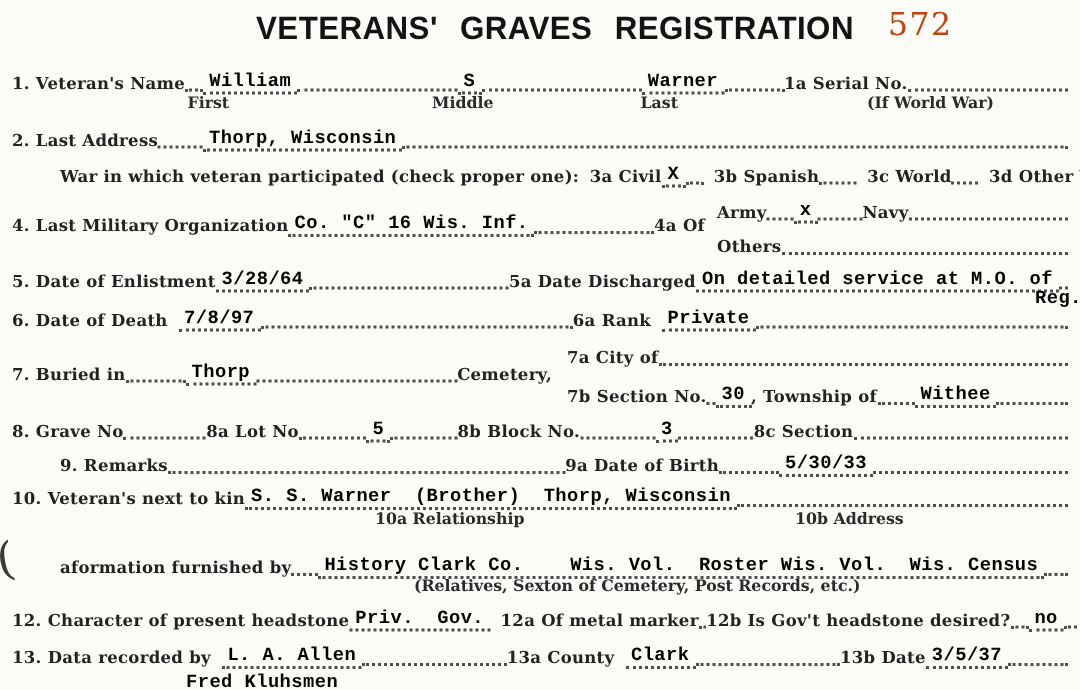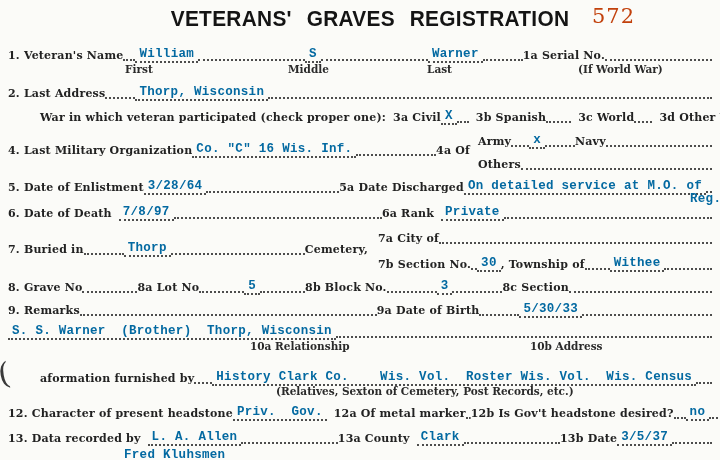--- a/index.html
+++ b/index.html
@@ -20,21 +20,21 @@
   }
   .row{
     position:absolute;display:flex;align-items:flex-end;
     white-space:nowrap;height:17px;left:8px;right:8px;
   }
   .pl{font-size:11px;font-weight:700;letter-spacing:.2px;margin-bottom:1px;color:#222;}
   .gap{margin-left:7px;}
   .typed{
     font-family:"Liberation Mono","DejaVu Sans Mono",monospace;
     font-size:12.5px;font-weight:700;letter-spacing:.3px;
-    padding:0 4px;border-bottom:2px dotted #4d4d4d;color:#0369a1;
+    padding:0 4px;border-bottom:2px dotted #4d4d4d;color:#000000;
   }
   .typed.nl{border-bottom:none;}
   .ldr{border-bottom:2px dotted #4d4d4d;height:0;margin-bottom:2px;flex:1 1 auto;min-width:5px;}
   .w6{flex:0 0 6px}.w12{flex:0 0 12px}.w18{flex:0 0 18px}.w25{flex:0 0 25px}
   .w30{flex:0 0 30px}.w40{flex:0 0 40px}.w45{flex:0 0 45px}.w50{flex:0 0 50px}
   .w55{flex:0 0 55px}.w130{flex:0 0 130px}
   .g1{flex:1 1 auto}.g2{flex:2 1 auto}
   .cap{position:absolute;font-size:10.5px;font-weight:600;color:#2a2a2a;}
   .margin-paren{
     position:absolute;left:-2px;top:356px;font-size:30px;color:#3a3a3a;
@@ -152,30 +152,31 @@
   <span class="typed">5</span>
   <span class="ldr w45"></span>
   <span class="pl">8b Block No.</span>
   <span class="ldr w50"></span>
   <span class="typed">3</span>
   <span class="ldr w50"></span>
   <span class="pl">8c Section</span>
   <span class="ldr g1"></span>
 </div>
 
-<div class="row" style="top:301px;">
+<div class="row" style="top:301px;margin-left:32px;">
   <span class="pl">9. Remarks</span>
   <span class="ldr g1"></span>
   <span class="pl">9a Date of Birth</span>
   <span class="ldr w40"></span>
   <span class="typed">5/30/33</span>
   <span class="ldr w130"></span>
 </div>
 
 <div class="row" style="top:323px;">
+  <span class="pl">10. Veteran's next to kin</span>
   <span class="typed">S. S. Warner&nbsp; (Brother)&nbsp; Thorp, Wisconsin</span>
   <span class="ldr g1"></span>
 </div>
 <span class="cap" style="top:340px;left:250px;">10a Relationship</span>
 <span class="cap" style="top:340px;left:530px;">10b Address</span>
 
 <span class="margin-paren">(</span>
 <div class="row" style="top:369px;left:40px;">
   <span class="pl">aformation furnished by</span>
   <span class="ldr w18"></span>

